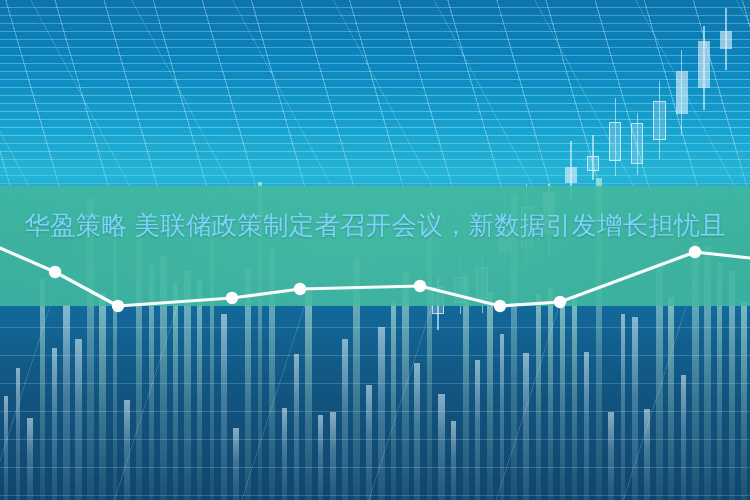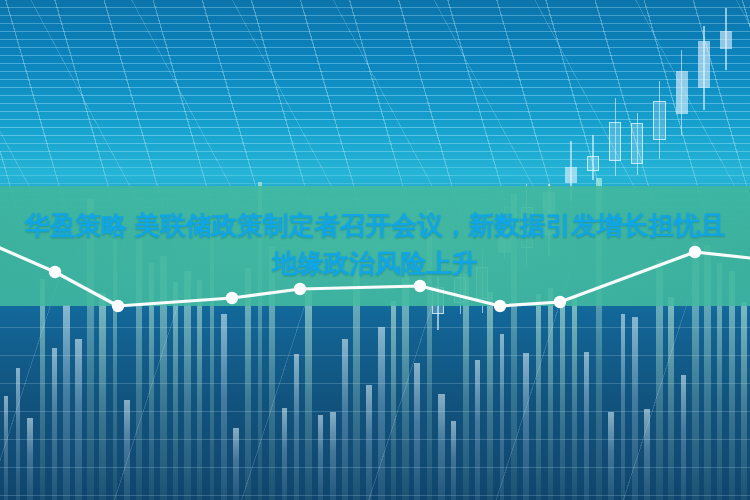--- a/index.html
+++ b/index.html
@@ -119,22 +119,22 @@
   }
 
   
   #title-block{
     position:absolute;left:0;right:0;top:206px;
     text-align:center;
     padding:0 10px;
     box-sizing:border-box;
   }
   .title-line{
-    color:#0ea5e9;
-    font-weight:bold;
+    color:#7dd3fc;
+    font-weight:normal;
     font-size:25.5px;
     line-height:38px;
     letter-spacing:.2px;
     white-space:nowrap;
     text-shadow:0 1px 2px rgba(0,60,60,.28);
   }
   .title-line.l2{font-size:25.5px;}
 </style>
 </head>
 <body>
@@ -258,16 +258,15 @@
         <circle cx="300" cy="59" r="6.2" class="zz-dot"></circle>
         <circle cx="420" cy="56" r="6.2" class="zz-dot"></circle>
         <circle cx="500" cy="76" r="6.2" class="zz-dot"></circle>
         <circle cx="560" cy="72" r="6.2" class="zz-dot"></circle>
         <circle cx="695" cy="22" r="6.2" class="zz-dot"></circle>
       </g>
   </svg>
 
   <div id="title-block">
     <div class="title-line l1">华盈策略 美联储政策制定者召开会议，新数据引发增长担忧且</div>
-    <div class="title-line l2">地缘政治风险上升</div>
   </div>
 
 </div>
 
 </body></html>

